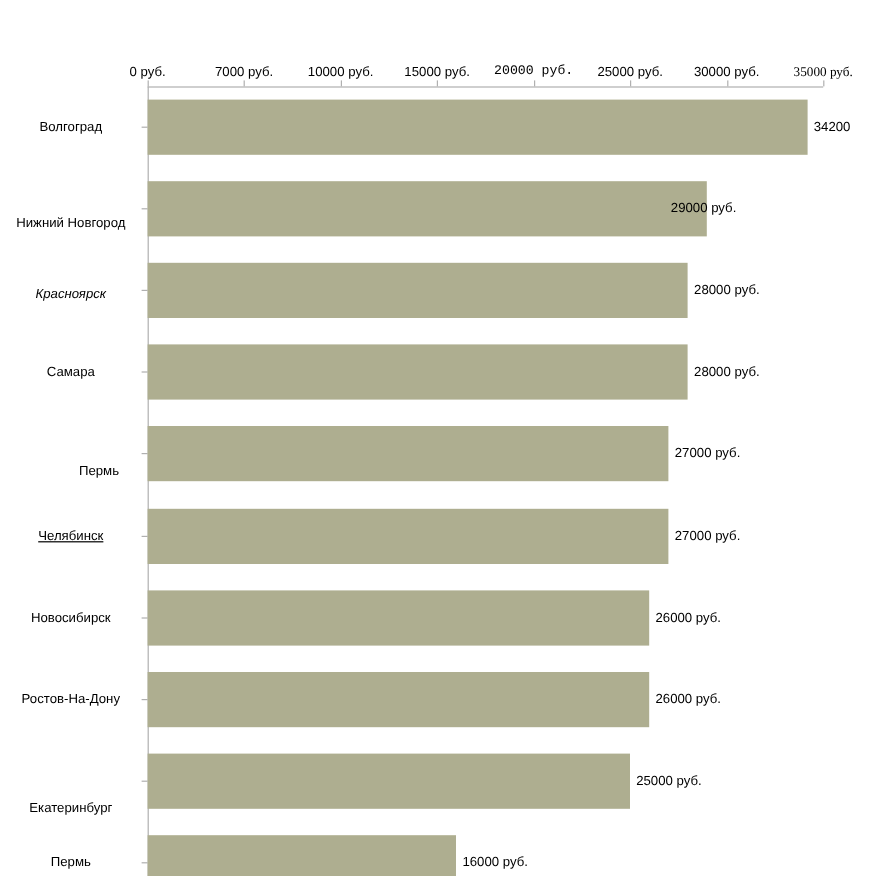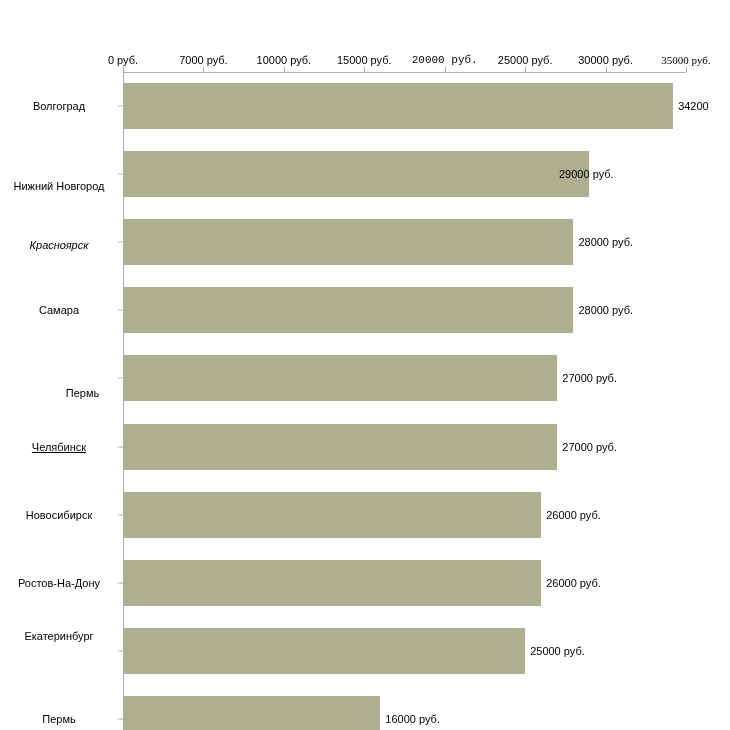--- a/index.html
+++ b/index.html
@@ -137,21 +137,21 @@
       </div>
       <div class="cat-tick" style="top: 402.55px;"></div>
       <div class="cat-label-wrap" style="top: 470.65px;">
         <div class="cat-label" style="position: relative; top: 0px;">Новосибирск</div>
       </div>
       <div class="cat-tick" style="top: 470.65px;"></div>
       <div class="cat-label-wrap" style="top: 538.75px;">
         <div class="cat-label" style="position: relative; top: 0px;">Ростов-На-Дону</div>
       </div>
       <div class="cat-tick" style="top: 538.75px;"></div>
-      <div class="cat-label-wrap" style="top: 592px;">
+      <div class="cat-label-wrap" style="top: 630px;">
         <div class="cat-label" style="position: relative; top: 0px;">Екатеринбург</div>
       </div>
       <div class="cat-tick" style="top: 606.85px;"></div>
       <div class="cat-label-wrap" style="top: 674.95px;">
         <div class="cat-label" style="position: relative; top: 0px;">Пермь</div>
       </div>
       <div class="cat-tick" style="top: 674.95px;"></div>
     </div>
   <div id="bars">
       <div class="bar" title="Волгоград: 34200" style="left: 123px; top: 39.05px; width: 550.131px; background: rgb(174, 174, 144);"></div>

